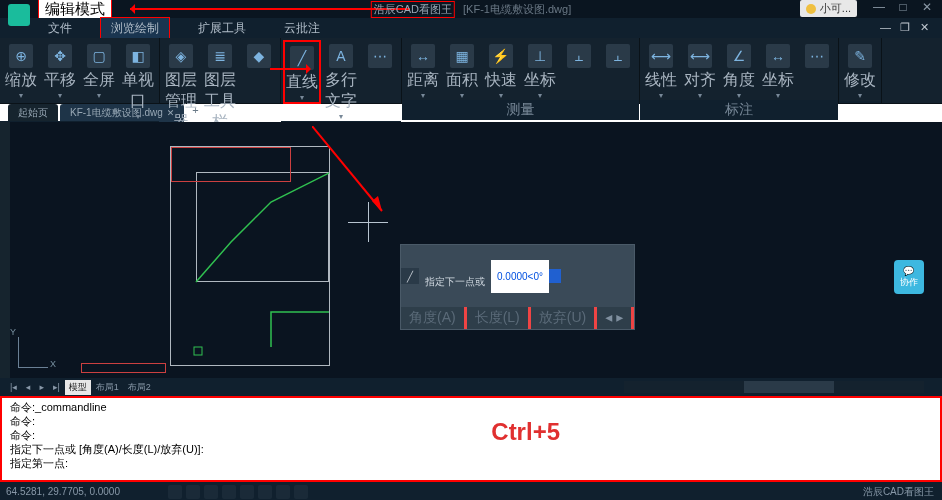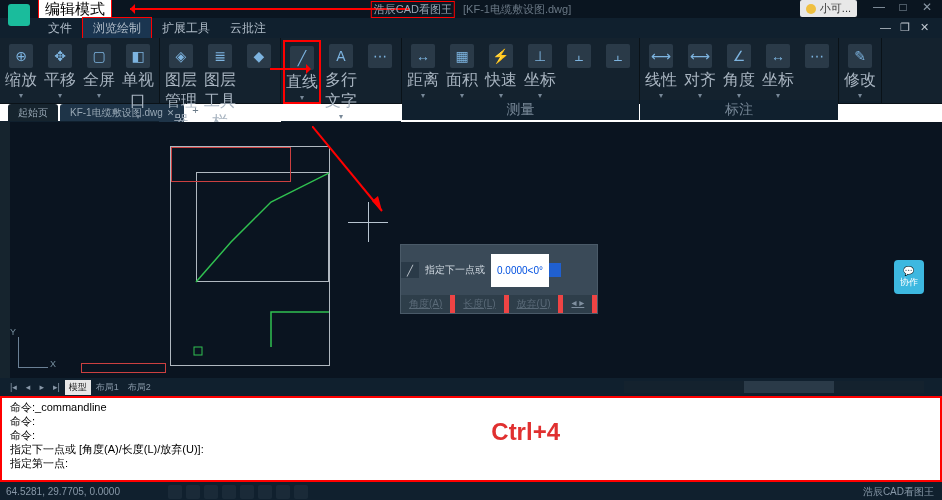--- a/index.html
+++ b/index.html
@@ -11,21 +11,21 @@
 .app-name { color: #9aa8b5; font-size: 11px; border: 1px solid red; padding: 0 2px; }
 .file-name { color: #6a7885; font-size: 11px; }
 .title-arrows { position: absolute; left: 130px; top: 3px; width: 280px; height: 12px; }
 .title-arrows::before { content: ''; position: absolute; left: 0; right: 0; top: 5px; height: 2px; background: red; }
 .title-arrows::after { content: ''; position: absolute; left: -5px; top: 1px; border: 5px solid transparent; border-right-color: red; }
 .win-controls { position: absolute; right: 4px; top: 0; display: flex; gap: 2px; }
 .win-btn { width: 22px; height: 16px; color: #8a98a5; text-align: center; cursor: pointer; font-size: 12px; }
 .user-chip { position: absolute; right: 85px; top: 0; display: flex; align-items: center; gap: 4px; color: #333; background: #e8e8e8; padding: 1px 6px; border-radius: 2px; }
 .user-chip .avatar { width: 10px; height: 10px; background: #f0c040; border-radius: 50%; }
 
-.menubar { height: 20px; background: #10202e; display: flex; align-items: center; padding-left: 38px; gap: 0; position: relative; }
+.menubar { height: 20px; background: #10202e; display: flex; align-items: center; padding-left: 38px; gap: 18px; position: relative; }
 .app-icon { position: absolute; left: 8px; top: -14px; width: 22px; height: 22px; background: #1abc9c; border-radius: 3px; }
 .menu-item { padding: 2px 10px; color: #b0bcc8; font-size: 12px; cursor: pointer; }
 .menu-item.active { background: #1a3550; border: 1px solid red; }
 .menu-right { position: absolute; right: 8px; display: flex; gap: 6px; }
 .hx { width: 14px; height: 14px; }
 
 .ribbon { height: 66px; background: #14222e; display: flex; border-bottom: 1px solid #0a1218; position: relative; }
 .ribbon-group { display: flex; flex-direction: column; border-right: 1px solid #0a1218; }
 .ribbon-btns { display: flex; flex: 1; align-items: flex-start; padding: 2px 2px 0; gap: 1px; }
 .rbtn { display: flex; flex-direction: column; align-items: center; justify-content: flex-start; width: 38px; padding-top: 4px; cursor: pointer; }
@@ -56,25 +56,25 @@
 .ucs span { position: absolute; font-size: 9px; color: #7890a0; }
 
 .crosshair { position: absolute; left: 368px; top: 100px; }
 .crosshair::before { content: ''; position: absolute; width: 40px; height: 1px; background: #b8c4d0; left: -20px; }
 .crosshair::after { content: ''; position: absolute; width: 1px; height: 40px; background: #b8c4d0; top: -20px; }
 .red-arrow-canvas { position: absolute; left: 312px; top: 4px; width: 80px; height: 95px; }
 
 .prompt-box { position: absolute; left: 400px; top: 122px; background: #3a4a58; border: 1px solid #4a5a68; font-size: 10px; }
 .prompt-row1 { display: flex; align-items: center; }
 .prompt-row1 .picon { width: 18px; height: 16px; background: #2a3a48; display: flex; align-items: center; justify-content: center; }
-.prompt-row1 .ptxt { padding: 18px 6px; color: #d0d8e0; }
+.prompt-row1 .ptxt { padding: 18px 6px; color: #d0d8e0; margin-top: 12px; }
 .prompt-row1 .pval { background: #fff; color: #0050e0; padding: 11px 6px; }
 .prompt-row1 .psel { background: #2060d0; width: 12px; height: 14px; }
 .prompt-row2 { display: flex; background: #2e3e4a; }
-.prompt-row2 span { padding: 2px 8px; color: #5a6a78; border-right: 5px solid #ef4444; font-size: 10px; text-decoration: underline; }
+.prompt-row2 span { padding: 2px 8px; color: #5a6a78; border-right: 3px solid #ef4444; font-size: 14px; }
 .prompt-row2 .nav { color: #8090a0; }
 
 .chat-badge { position: absolute; right: 18px; top: 138px; width: 30px; height: 34px; background: #3db8e0; border-radius: 4px; display: flex; flex-direction: column; align-items: center; justify-content: center; color: #fff; font-size: 9px; }
 
 .layout-tabs { height: 18px; background: #10202e; display: flex; align-items: center; padding-left: 6px; gap: 1px; }
 .layout-tabs .lt { font-size: 9px; color: #8898a8; padding: 1px 4px; cursor: pointer; }
 .layout-tabs .lt.active { background: #e8e8e8; color: #222; }
 .scroll-h { position: absolute; right: 18px; height: 12px; width: 300px; background: #14222e; }
 .scroll-h .thumb { position: absolute; left: 40%; width: 30%; height: 100%; background: #2a3a48; }
 
@@ -327,21 +327,21 @@
 </div>
 
 <div class="command-area">
   <div class="line">命令:_commandline</div>
   <div class="line">命令:</div>
   <div class="line">命令:</div>
   <div class="line cursor-line">
     <span>指定下一点或 [角度(A)/长度(L)/放弃(U)]:</span><input style="">
   </div>
   <div class="line">指定第一点:</div>
-  <div class="ctrl9">Ctrl+4</div>
+  <div class="ctrl9">Ctrl+5</div>
 </div>
 
 <div class="statusbar">
   <span>64.5281, 29.7705, 0.0000</span>
   <div class="status-icons">
     <span class="si"></span>
     <span class="si"></span>
     <span class="si"></span>
     <span class="si"></span>
     <span class="si"></span>

